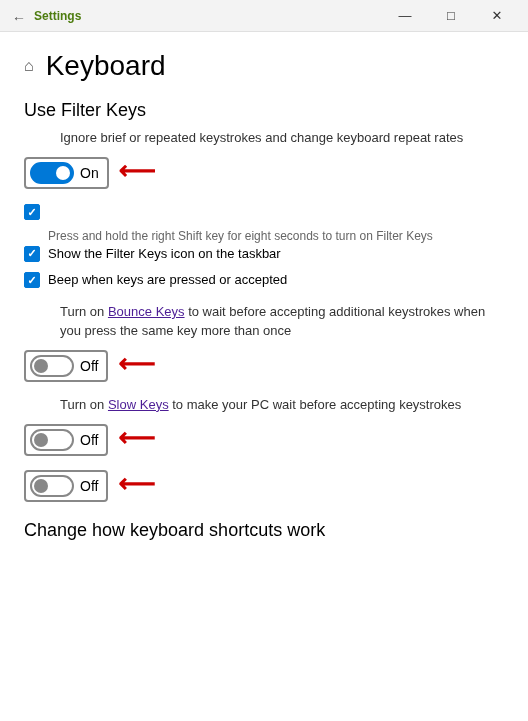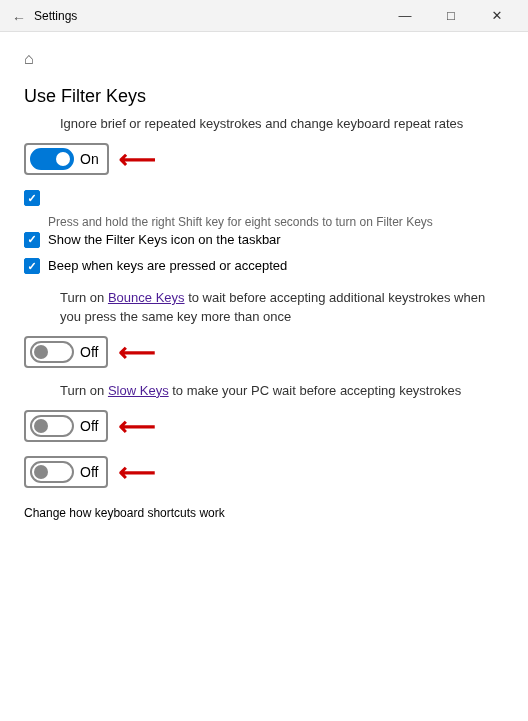--- a/index.html
+++ b/index.html
@@ -22,21 +22,22 @@
       background: #f3f3f3;
       border-bottom: 1px solid #e0e0e0;
     }
     .title-bar-left {
       display: flex;
       align-items: center;
       gap: 8px;
     }
     .title-bar-title {
       font-size: 12px;
-      color: #000000;
+      color: #4d7c0f;
+      font-weight: bold;
     }
     .title-bar-controls {
       display: flex;
       align-items: center;
     }
     .title-bar-btn {
       width: 46px;
       height: 32px;
       display: flex;
       align-items: center;
@@ -174,26 +175,26 @@
 
     
     .link-text {
       text-decoration: underline;
       color: #4c1d95;
     }
 
     
     .indicator-row {
       display: flex;
-      align-items: center;
+      align-items: flex-start;
       margin-bottom: 14px;
     }
 
     .section-footer {
-      font-size: 12px;
+      font-size: 18px;
       font-weight: 400;
       color: #000;
       margin-top: 18px;
     }
 
     .back-arrow {
       font-size: 14px;
       color: #555;
       cursor: pointer;
     }
@@ -212,20 +213,21 @@
   </div>
   <div class="title-bar-controls">
     <button class="title-bar-btn">—</button>
     <button class="title-bar-btn">□</button>
     <button class="title-bar-btn close">✕</button>
   </div>
 </div>
 
 <div class="page-header">
   <span class="home-icon">⌂</span>
+  <h1 class="page-title">Keyboard</h1>
 </div>
 
 <div class="content">
 
   <div>
     <div class="section-title">Use Filter Keys</div>
     <div class="description">Ignore brief or repeated keystrokes and change keyboard repeat rates</div>
 
     <div class="indicator-row">
       <div class="toggle-box">

